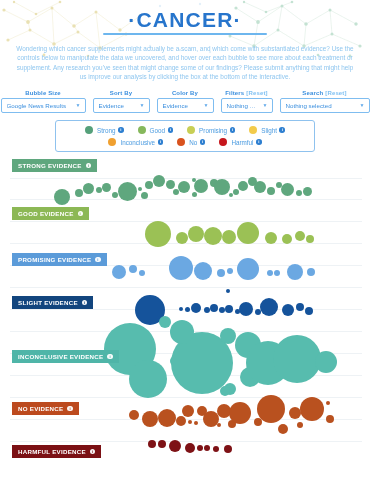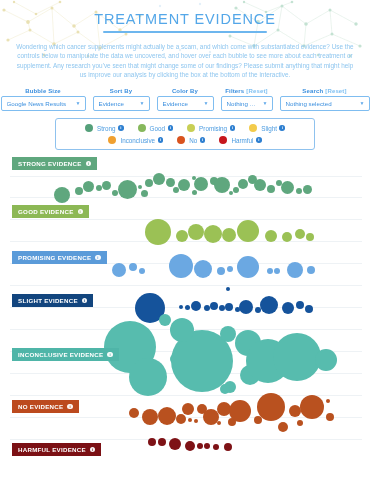--- a/index.html
+++ b/index.html
@@ -143,21 +143,21 @@
       <circle cx="160" cy="6" r="1.2"></circle>
         <circle cx="200" cy="4" r="1.2"></circle>
         <circle cx="180" cy="50" r="1.2"></circle>
       <circle cx="210" cy="52" r="1.2"></circle>
         <circle cx="150" cy="46" r="1.2"></circle>
     </g>
   </svg>
 </div>
 
 <div id="header">
-  <div id="title-sub">TREATMENT EVIDENCE</div>
+  <div id="title-main"><span class="dot">·</span><span>CANCER</span><span class="dot">·</span></div>
   <div id="title-rule"></div>
 </div>
 
 <div id="description">Wondering which cancer supplements might actually be a scam, and which come with substantiated evidence? Use the controls below to manipulate the data we uncovered, and hover over each bubble to see more about each treatment or supplement. Any research you've seen that might change some of our findings? Please submit anything that might help us improve our analysis by clicking the box at the bottom of the interactive.</div>
 
 <div id="controls">
     <div class="ctrl">
       <div class="ctrl-label">Bubble Size</div>
       <div class="ctrl-select w1">
         <span class="val">Google News Results</span>

